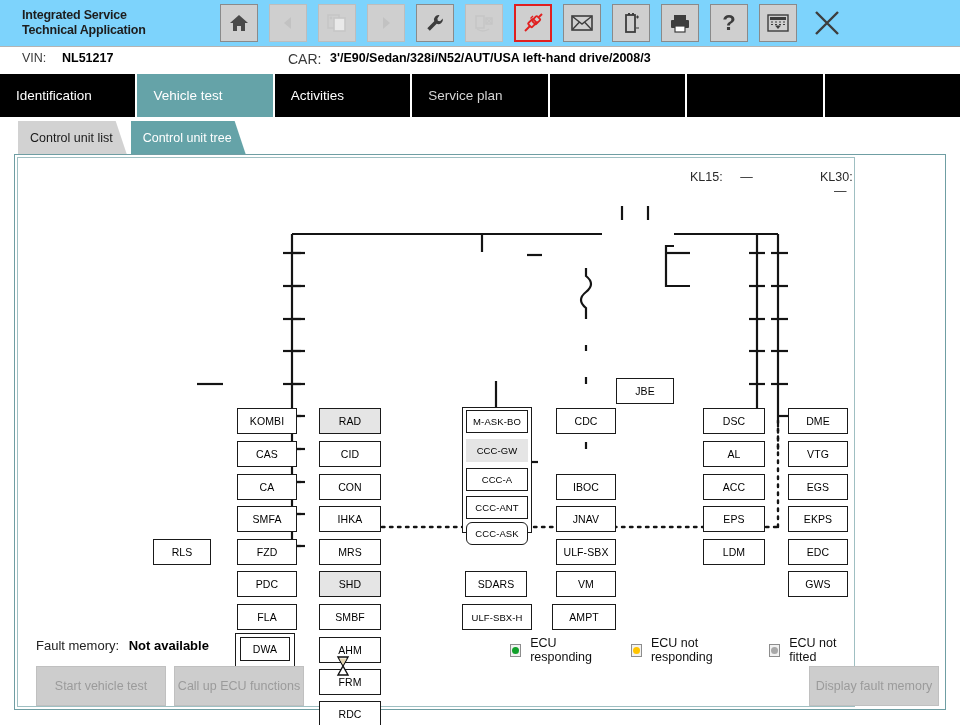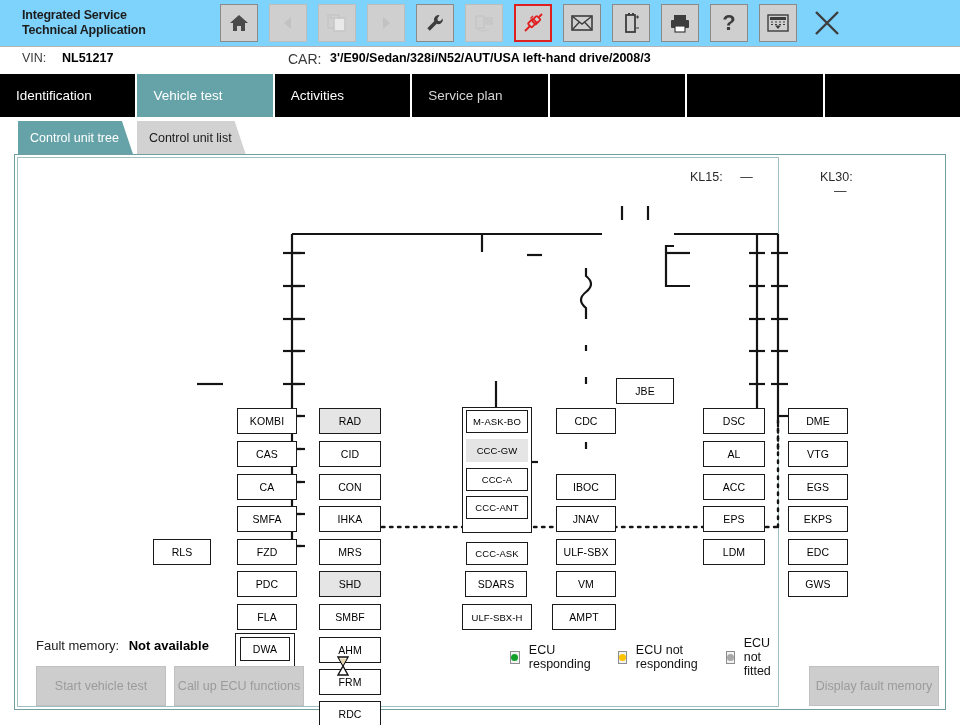--- a/index.html
+++ b/index.html
@@ -76,21 +76,21 @@
   }
   .stab.inactive { background: #d2d2d2; color: #1a1a1a; }
 
   
   .panel {
     position: absolute; left: 14px; top: 154px;
     width: 932px; height: 556px;
     border: 1px solid #6f9ea3; background: #ffffff;
   }
   .panel-inner {
-    position: absolute; left: 2px; top: 2px; width: 762px; height: 550px;
+    position: absolute; left: 2px; top: 2px; width: 838px; height: 550px;
     border: 1px solid #9fbfc2; background: #fff; padding-left: 24px;
   }
 
   .kl-row { position: absolute; top: 12px; left: 0; width: 100%; height: 20px; }
   .kl { position: absolute; font-size: 12.5px; color: #2a2a2a; }
   .kl.kl15 { left: 672px; }
   .kl.kl30 { left: 802px; }
 
   
   .diagram { position: absolute; left: 0; top: 0; width: 926px; height: 550px; }
@@ -286,25 +286,25 @@
     </div>
     <div class="mtab dim">
       <span>Service plan</span>
     </div>
     <div class="mtab empty"></div>
     <div class="mtab empty"></div>
     <div class="mtab empty"></div>
   </div>
 
   <div class="subtabs">
+    <div class="stab inactive">
+      <span>Control unit list</span>
+    </div>
     <div class="stab">
       <span>Control unit tree</span>
-    </div>
-    <div class="stab inactive">
-      <span>Control unit list</span>
     </div>
   </div>
 
   <div class="panel">
     <div class="panel-inner">
 
       <div class="kl-row">
         <span class="kl kl15">
           <span>KL15:</span>
           <span style="margin-left:14px;">—</span>
@@ -475,21 +475,21 @@
           </div>
         <div class="node grey" style="left:448px;top:281px;width:62px;height:23px;font-size:9.5px;border:none;">
             <span>CCC-GW</span>
           </div>
         <div class="node" style="left:448px;top:310px;width:62px;height:23px;font-size:9.5px;">
             <span>CCC-A</span>
           </div>
         <div class="node" style="left:448px;top:338px;width:62px;height:23px;font-size:9.5px;">
             <span>CCC-ANT</span>
           </div>
-        <div class="node" style="left:448px;top:384px;width:62px;height:23px;font-size:9.5px;">
+        <div class="node" style="left:448px;top:364px;width:62px;height:23px;font-size:9.5px;border-radius:6px;">
             <span>CCC-ASK</span>
           </div>
 
         <div class="node" style="left:538px;top:250px;width:60px;">
             <span>CDC</span>
           </div>
         <div class="node" style="left:538px;top:316px;width:60px;">
             <span>IBOC</span>
           </div>
         <div class="node" style="left:538px;top:348px;width:60px;">

